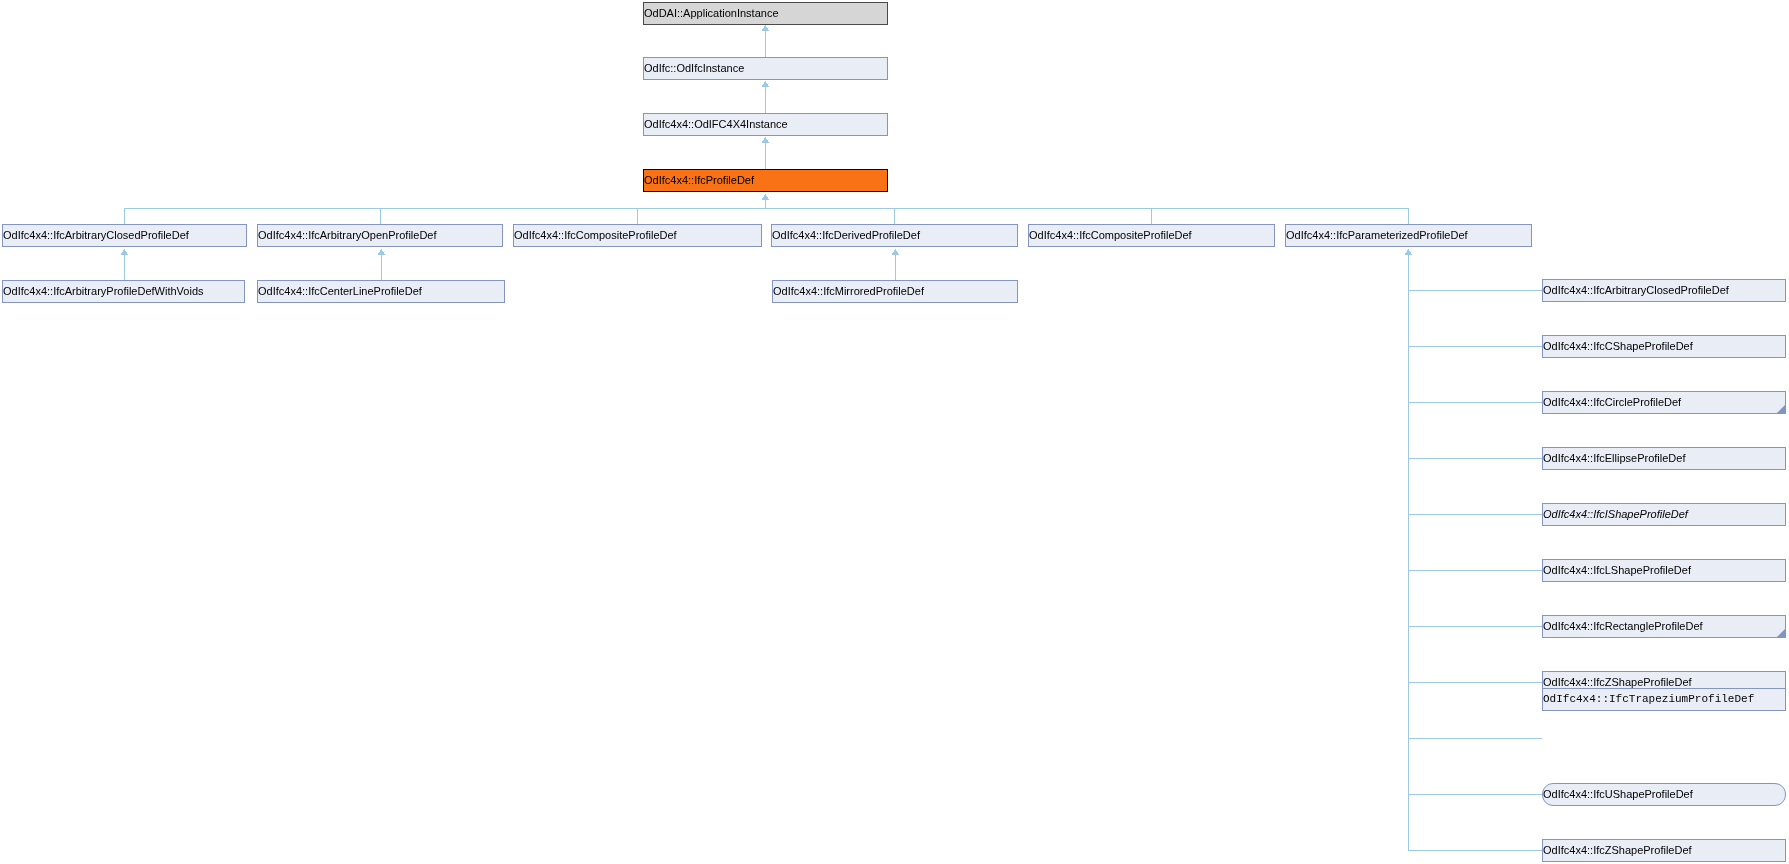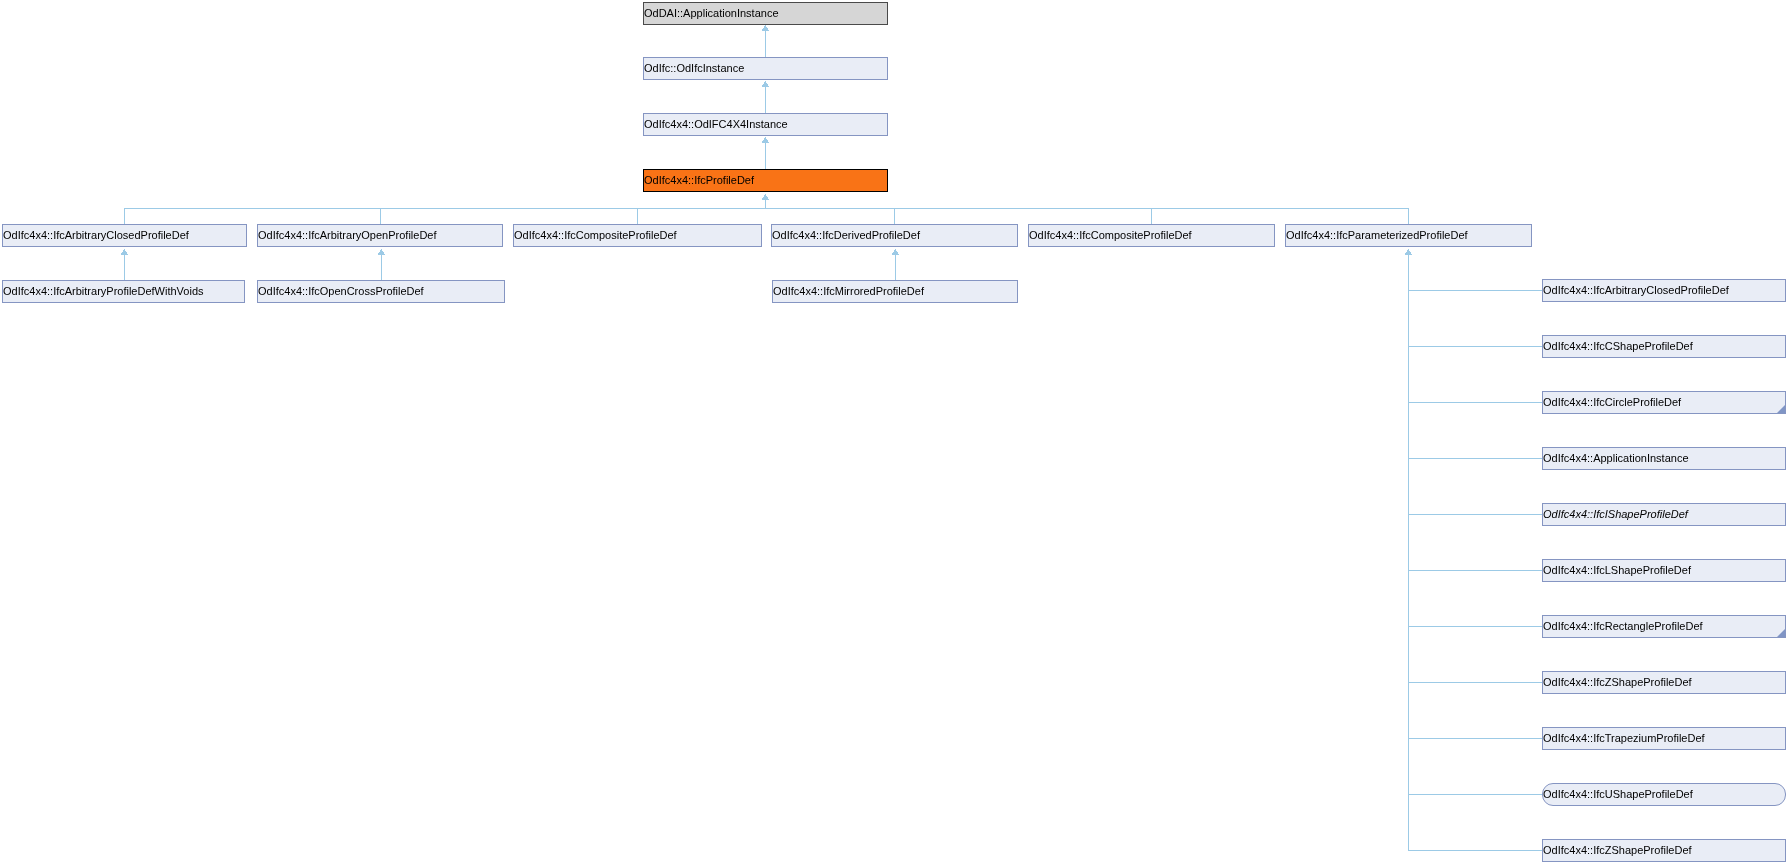--- a/index.html
+++ b/index.html
@@ -87,34 +87,34 @@
   <div class="node current" style="left:643px;top:169px;width:243px;">OdIfc4x4::IfcProfileDef</div>
 
   <div class="node" style="left:2px;top:224px;width:243px;">OdIfc4x4::IfcArbitraryClosedProfileDef</div>
   <div class="node" style="left:257px;top:224px;width:244px;">OdIfc4x4::IfcArbitraryOpenProfileDef</div>
   <div class="node" style="left:513px;top:224px;width:247px;">OdIfc4x4::IfcCompositeProfileDef</div>
   <div class="node" style="left:771px;top:224px;width:245px;">OdIfc4x4::IfcDerivedProfileDef</div>
   <div class="node" style="left:1028px;top:224px;width:245px;">OdIfc4x4::IfcCompositeProfileDef</div>
   <div class="node" style="left:1285px;top:224px;width:245px;">OdIfc4x4::IfcParameterizedProfileDef</div>
 
   <div class="node" style="left:2px;top:280px;width:241px;">OdIfc4x4::IfcArbitraryProfileDefWithVoids</div>
-  <div class="node" style="left:257px;top:280px;width:246px;">OdIfc4x4::IfcOpenCrossProfileDef</div>
+  <div class="node" style="left:257px;top:280px;width:246px;">OdIfc4x4::IfcCenterLineProfileDef</div>
   <div class="node" style="left:772px;top:280px;width:244px;">OdIfc4x4::IfcMirroredProfileDef</div>
 
   <div class="node" style="left:1542px;top:279px;width:242px;">OdIfc4x4::IfcArbitraryClosedProfileDef</div>
   <div class="node" style="left:1542px;top:335px;width:242px;">OdIfc4x4::IfcCShapeProfileDef</div>
   <div class="node" style="left:1542px;top:391px;width:242px;">
     <span>OdIfc4x4::IfcCircleProfileDef</span>
     <span class="fold"></span>
   </div>
-  <div class="node" style="left:1542px;top:447px;width:242px;">OdIfc4x4::ApplicationInstance</div>
+  <div class="node" style="left:1542px;top:447px;width:242px;">OdIfc4x4::IfcEllipseProfileDef</div>
   <div class="node" style="left:1542px;top:503px;width:242px;font-style:italic;">OdIfc4x4::IfcIShapeProfileDef</div>
   <div class="node" style="left:1542px;top:559px;width:242px;">OdIfc4x4::IfcLShapeProfileDef</div>
   <div class="node" style="left:1542px;top:615px;width:242px;">
     <span>OdIfc4x4::IfcRectangleProfileDef</span>
     <span class="fold"></span>
   </div>
   <div class="node" style="left:1542px;top:671px;width:242px;">OdIfc4x4::IfcZShapeProfileDef</div>
-  <div class="node" style="left:1542px;top:727px;width:242px;">OdIfc4x4::IfcTrapeziumProfileDef</div>
+  <div class="node" style="left:1542px;top:688px;width:242px;font-family:Liberation Mono, monospace;">OdIfc4x4::IfcTrapeziumProfileDef</div>
   <div class="node" style="left:1542px;top:783px;width:242px;border-radius:11px;">OdIfc4x4::IfcUShapeProfileDef</div>
   <div class="node" style="left:1542px;top:839px;width:242px;">OdIfc4x4::IfcZShapeProfileDef</div>
 
 </div>
 
 </body></html>

